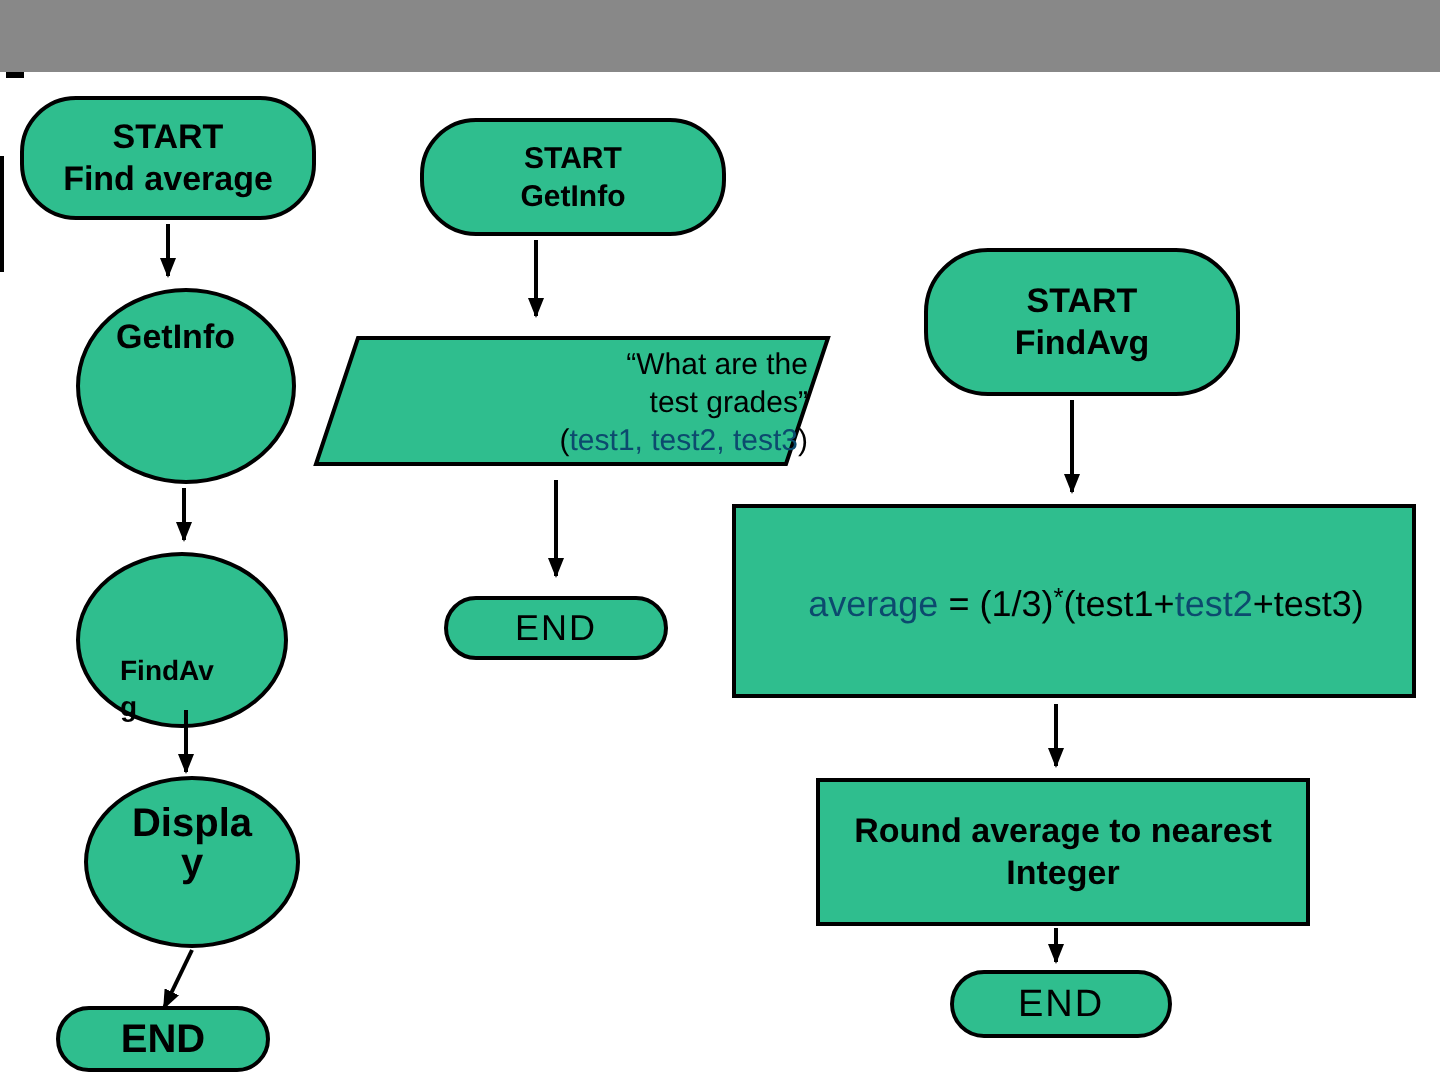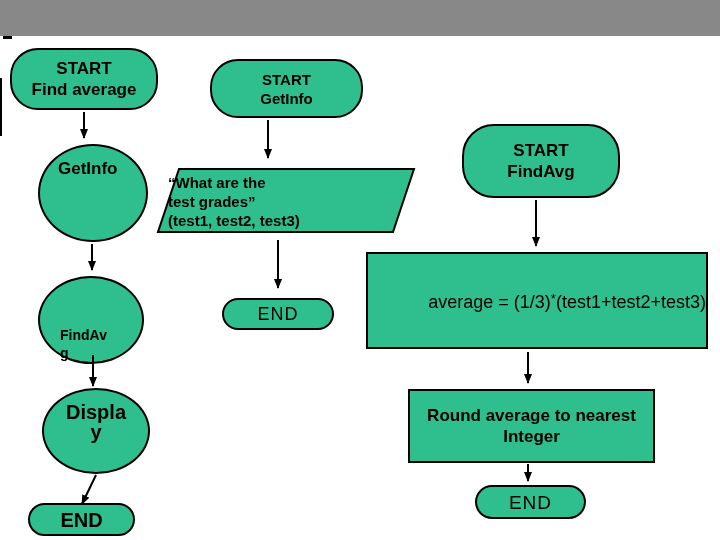--- a/index.html
+++ b/index.html
@@ -22,28 +22,28 @@
   .t-bold17{font-size:17px;font-weight:bold;line-height:21px;}
   .t-bold16{font-size:20px;font-weight:bold;line-height:20px;}
   .t-bold15{font-size:15px;font-weight:bold;line-height:19px;}
   .t-reg18{font-size:18px;font-weight:400;line-height:22px;letter-spacing:1px;}
   .t-reg19{font-size:19px;font-weight:400;line-height:23px;letter-spacing:1px;}
   .align-left{align-items:flex-start;text-align:left;}
   .oval-getinfo-text{padding:12px 0 0 18px;justify-content:flex-start;}
   .oval-findavg-text{padding:12px 0 0 20px;justify-content:flex-end;font-size:14px;font-weight:bold;line-height:18px;}
   .oval-display-text{padding-top:12px;justify-content:flex-start;}
   .para-text{
-    position:absolute;left:168px;top:137px;width:236px;text-align:left;
-    font-size:15px;font-weight:bold;line-height:19px;
+    position:absolute;left:168px;top:137px;width:236px;text-align:right;
+    font-size:15px;font-weight:normal;line-height:19px;
   }
   .formula{
-    justify-content:center;align-items:flex-end;text-align:left;
+    justify-content:center;align-items:center;text-align:left;
     padding-left:12px;font-size:18px;font-weight:400;line-height:22px;
   }
-  .red{color:#000000;}
+  .red{color:#0c4a6e;}
   .blk{color:#000;}
   .sup{vertical-align:5px;font-size:13px;}
   .mark{position:absolute;background:#000;}
   .line{display:block;}
 </style>
 </head>
 <body>
 
 <div id="slide">
 

